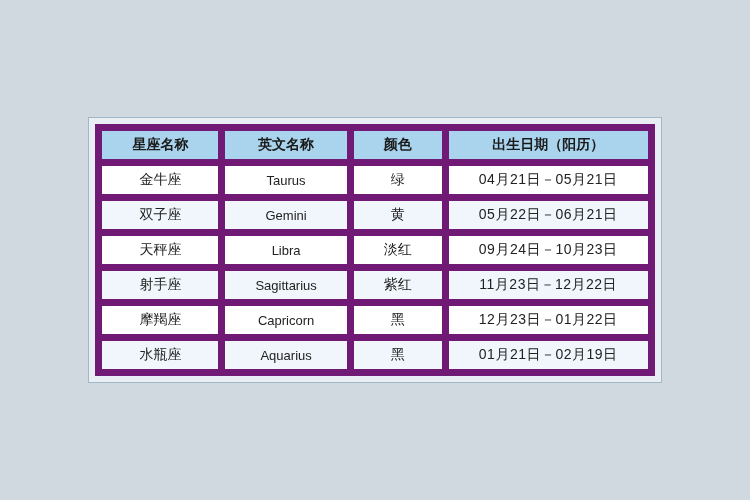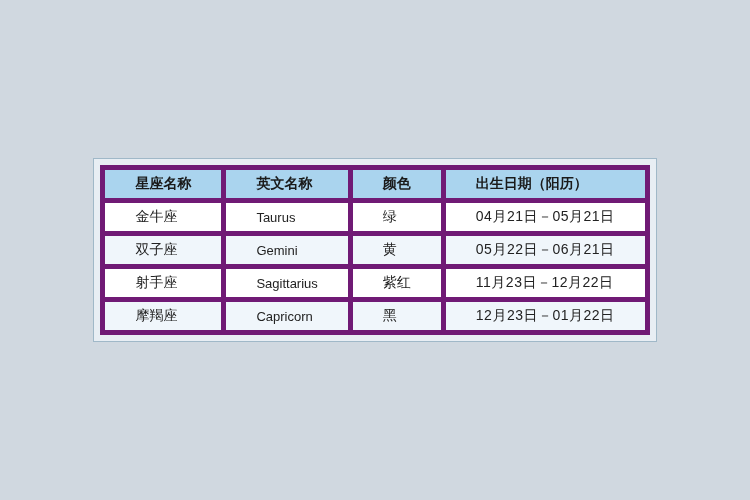--- a/index.html
+++ b/index.html
@@ -24,23 +24,23 @@
       border: 1px solid #a0b8c8;
       padding: 6px;
     }
 
     table {
       border-collapse: collapse;
       background-color: #ffffff;
     }
 
     th, td {
-      border: 5px solid #701a75;
+      border: 7px solid #701a75;
       padding: 5px 30px;
-      text-align: left;
+      text-align: center;
       white-space: nowrap;
       color: #222;
     }
 
     thead tr th {
       background-color: #aad4ee;
       color: #1a1a1a;
       font-weight: bold;
       font-size: 14px;
     }
@@ -87,26 +87,38 @@
           <td>绿</td>
           <td>04月21日－05月21日</td>
         </tr>
         <tr>
           <td>双子座</td>
           <td>Gemini</td>
           <td>黄</td>
           <td>05月22日－06月21日</td>
         </tr>
         <tr>
+          <td>天秤座</td>
+          <td>Libra</td>
+          <td>淡红</td>
+          <td>09月24日－10月23日</td>
+        </tr>
+        <tr>
           <td>射手座</td>
           <td>Sagittarius</td>
           <td>紫红</td>
           <td>11月23日－12月22日</td>
         </tr>
         <tr>
           <td>摩羯座</td>
           <td>Capricorn</td>
           <td>黑</td>
           <td>12月23日－01月22日</td>
         </tr>
+        <tr>
+          <td>水瓶座</td>
+          <td>Aquarius</td>
+          <td>黑</td>
+          <td>01月21日－02月19日</td>
+        </tr>
       </tbody>
   </table>
 </div>
 
 </body></html>

